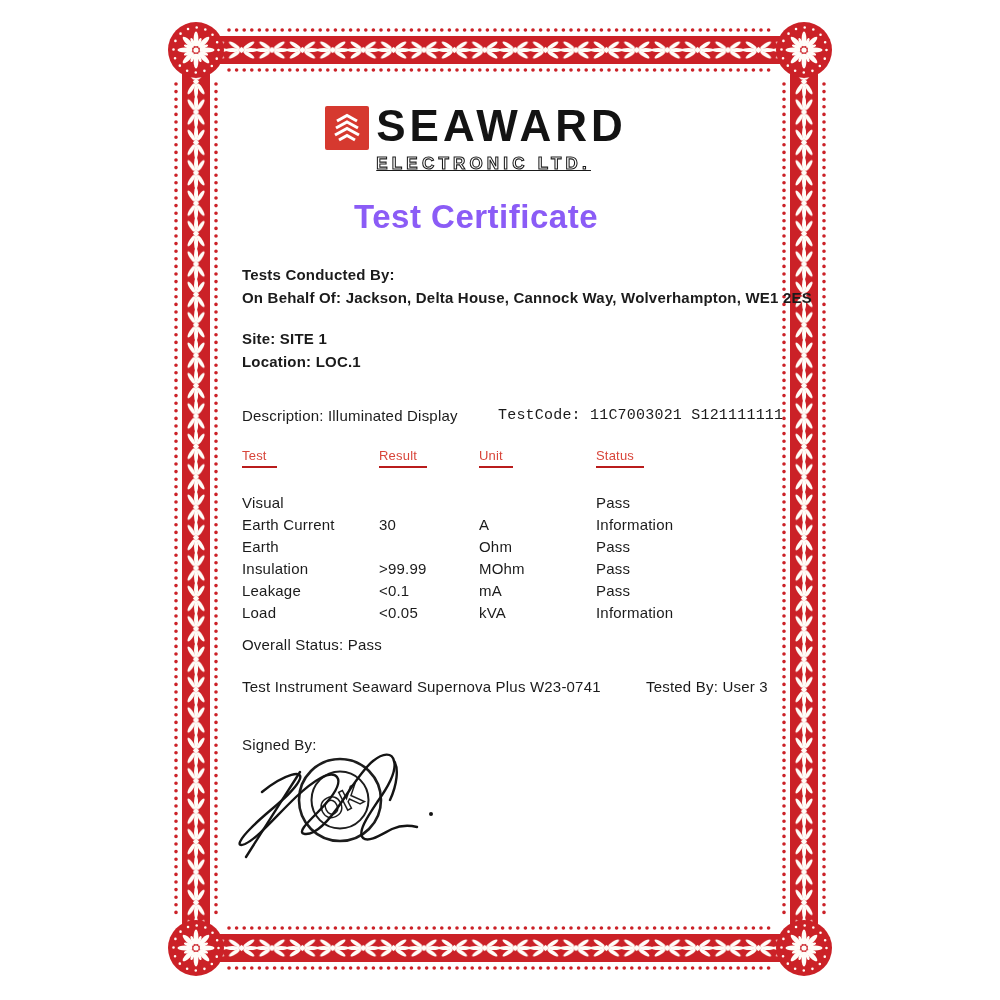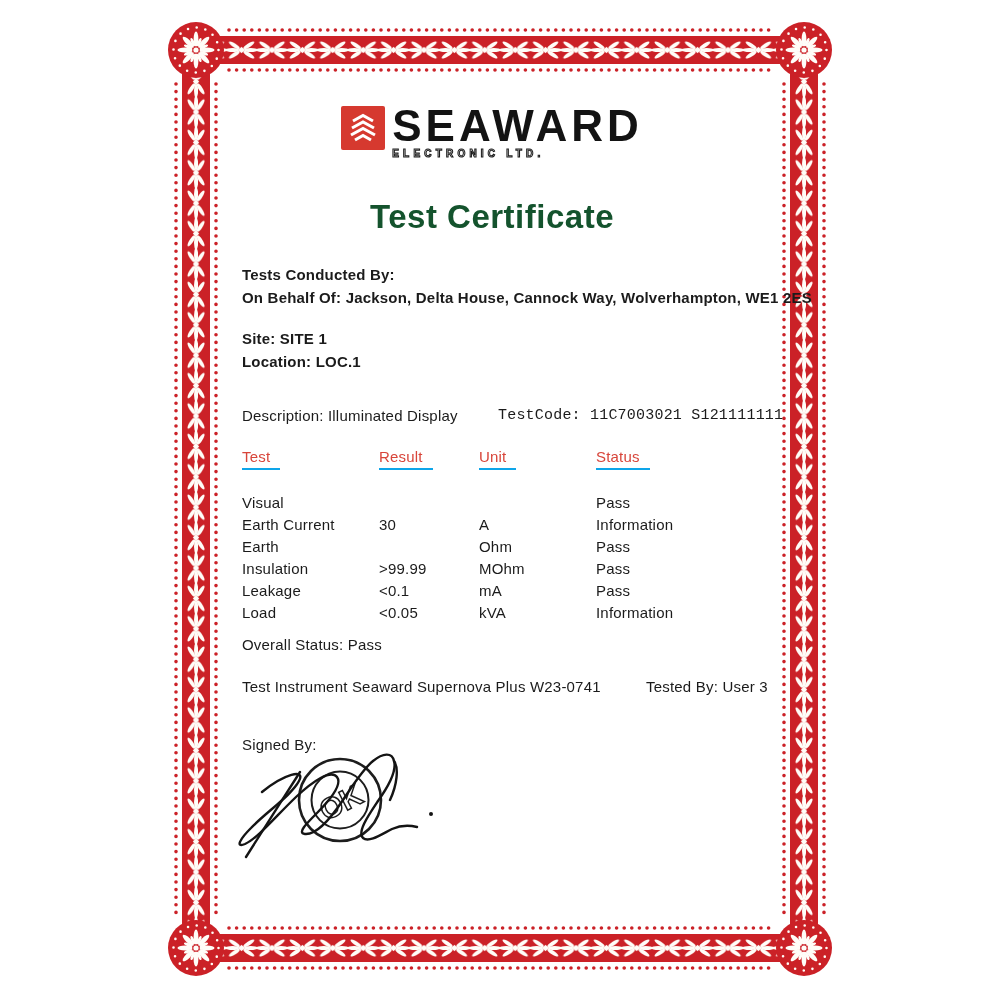--- a/index.html
+++ b/index.html
@@ -1,35 +1,35 @@
 <!DOCTYPE html>
 <html><head>
 <meta charset="utf-8">
 <style>
   html,body{margin:0;padding:0;background:#fff;}
   .page{position:relative;width:952px;height:1000px;background:#ffffff;overflow:hidden;
-        font-family:"Liberation Sans", sans-serif;color:#1b1b1b;padding-left:32px;}
+        font-family:"Liberation Sans", sans-serif;color:#1b1b1b;}
   .border-svg{position:absolute;left:0;top:0;}
   .logo-row{position:absolute;top:106px;left:0;right:0;display:flex;justify-content:center;align-items:flex-start;gap:7px;}
   .logo-icon{width:44px;height:44px;flex:0 0 44px;}
   .logo-name{font-size:44px;line-height:40px;font-weight:800;letter-spacing:4px;color:#131313;}
-  .logo-sub{font-size:10px;font-weight:700;letter-spacing:4.2px;color:#1a1a1a;margin-top:2px;}
+  .logo-sub{font-size:17px;font-weight:700;letter-spacing:4.2px;color:#1a1a1a;margin-top:8px;text-decoration:underline;}
   @supports (-webkit-text-stroke: 1px #000){
     .logo-sub{color:#ffffff;-webkit-text-stroke:1.05px #1a1a1a;}
   }
   .title{position:absolute;top:198px;left:0;right:0;text-align:center;
-         font-size:33px;font-weight:700;letter-spacing:0.5px;color:#14532d;}
+         font-size:33px;font-weight:700;letter-spacing:0.5px;color:#8b5cf6;}
   .blk{position:absolute;left:242px;font-size:15px;letter-spacing:0.2px;}
   .lines{line-height:23px;font-weight:bold;}
   .desc{top:407px;}
   .testcode{position:absolute;left:498px;top:407px;font-size:15px;letter-spacing:0.2px;font-family:Liberation Mono, monospace;}
   .grid{display:grid;grid-template-columns:137px 100px 117px auto;}
   .thead{top:448px;width:520px;}
-  .thead span{justify-self:start;color:#d8453a;border-bottom:2px solid #0ea5e9;
-              padding:0 10px 3px 0;font-size:15px;}
+  .thead span{justify-self:start;color:#d8453a;border-bottom:2px solid #b91c1c;
+              padding:0 10px 3px 0;font-size:13px;}
   .tbody{top:492px;width:520px;}
   .tbody span{line-height:22px;white-space:nowrap;}
   .overall{top:612px;margin-top:24px;}
   .instr{top:678px;}
   .testedby{position:absolute;left:617px;top:678px;font-size:15px;letter-spacing:0.2px;margin-left:29px;}
   .signed{top:736px;}
   .sig{position:absolute;left:228px;top:746px;}
 </style>
 </head>
 <body>

